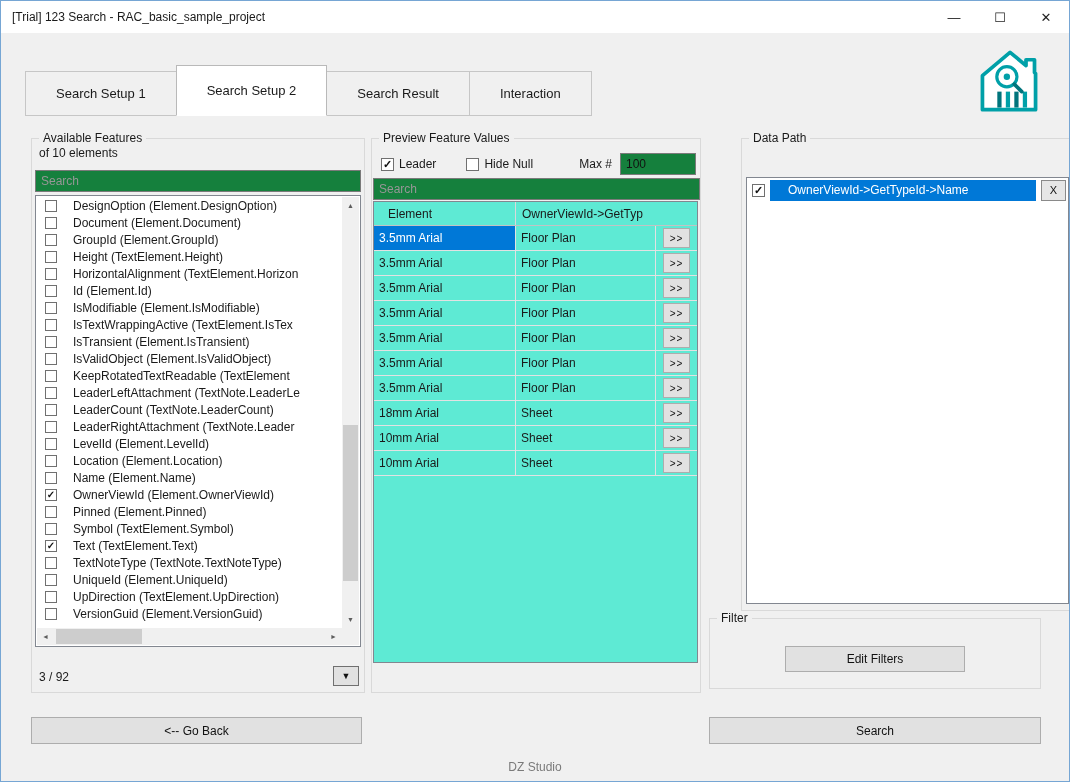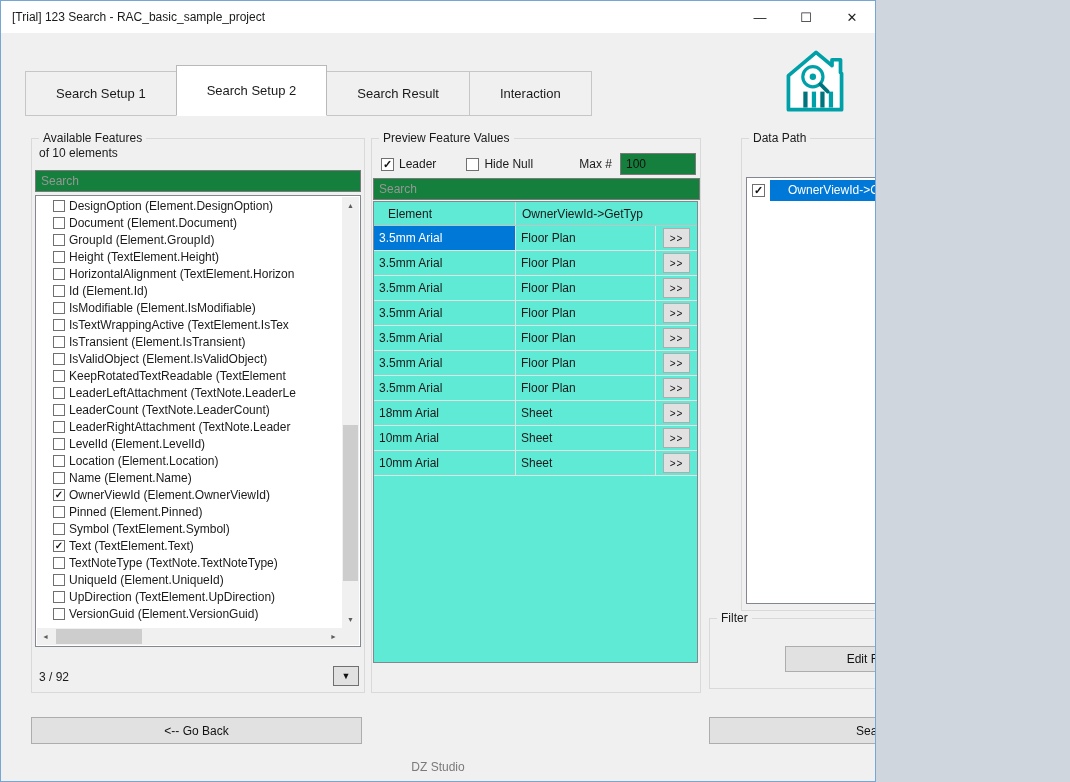--- a/index.html
+++ b/index.html
@@ -1,18 +1,18 @@
 <!DOCTYPE html>
 <html><head>
 <meta charset="utf-8">
 <style>
   * { margin:0; padding:0; box-sizing:border-box; }
   html,body { background:#cfd6dd; font-family:"Liberation Sans", sans-serif; }
   .window {
-    position:relative; width:876px; height:782px; background:#f0f0f0;
+    position:relative; width:1070px; height:782px; background:#f0f0f0;
     border:1px solid #76a6d4; overflow:hidden; font-size:12px; color:#1a1a1a;
   }
   
   .titlebar { height:32px; background:#ffffff; display:flex; align-items:center; }
   .titlebar .title { flex:1; padding-left:11px; font-size:12px; white-space:nowrap; }
   .win-controls { display:flex; height:100%; }
   .win-btn { width:46px; height:100%; display:flex; align-items:center; justify-content:center;
     background:#fff; border:none; font-size:13px; color:#222; font-family:inherit; }
   
   .tabs { position:absolute; left:24px; top:64px; display:flex; align-items:flex-end; }
@@ -31,21 +31,21 @@
   .txt-input::placeholder { color:#969696; }
   .cb { width:13px; height:13px; border:1px solid #707070; background:#fff; flex:none;
     display:inline-flex; align-items:center; justify-content:center; font-size:11px; line-height:1; }
   .cb.checked::after { content:"✓"; color:#111; font-weight:bold; }
   .btn { background:#e1e1e1; border:1px solid #adadad; font-size:12px; font-family:inherit; color:#111;
     display:flex; align-items:center; justify-content:center; cursor:default; }
   
   .subtitle { position:absolute; left:7px; top:7px; }
   .listbox { position:absolute; border:1px solid #828790; background:#fff; }
   .tree-items { position:absolute; top:1px; left:1px; right:18px; bottom:18px; overflow:hidden; }
-  .tree-item { height:17px; display:flex; align-items:center; gap:4px; padding-left:16px; white-space:nowrap; }
+  .tree-item { height:17px; display:flex; align-items:center; gap:16px; padding-left:8px; white-space:nowrap; }
   .tree-item .cb { width:12px; height:12px; font-size:10px; }
   .tree-label { font-size:12px; }
   
   .vscroll { position:absolute; top:1px; right:1px; bottom:18px; width:17px; background:#f0f0f0; }
   .hscroll { position:absolute; left:1px; right:18px; bottom:1px; height:17px; background:#f0f0f0; }
   .scroll-corner { position:absolute; right:1px; bottom:1px; width:17px; height:17px; background:#f0f0f0; }
   .sb-arrow { position:absolute; width:17px; height:17px; display:flex; align-items:center; justify-content:center;
     font-size:7px; color:#5d5d5d; }
   .vscroll .up { top:0; } .vscroll .down { bottom:0; }
   .hscroll .left { left:0; } .hscroll .right { right:0; }

